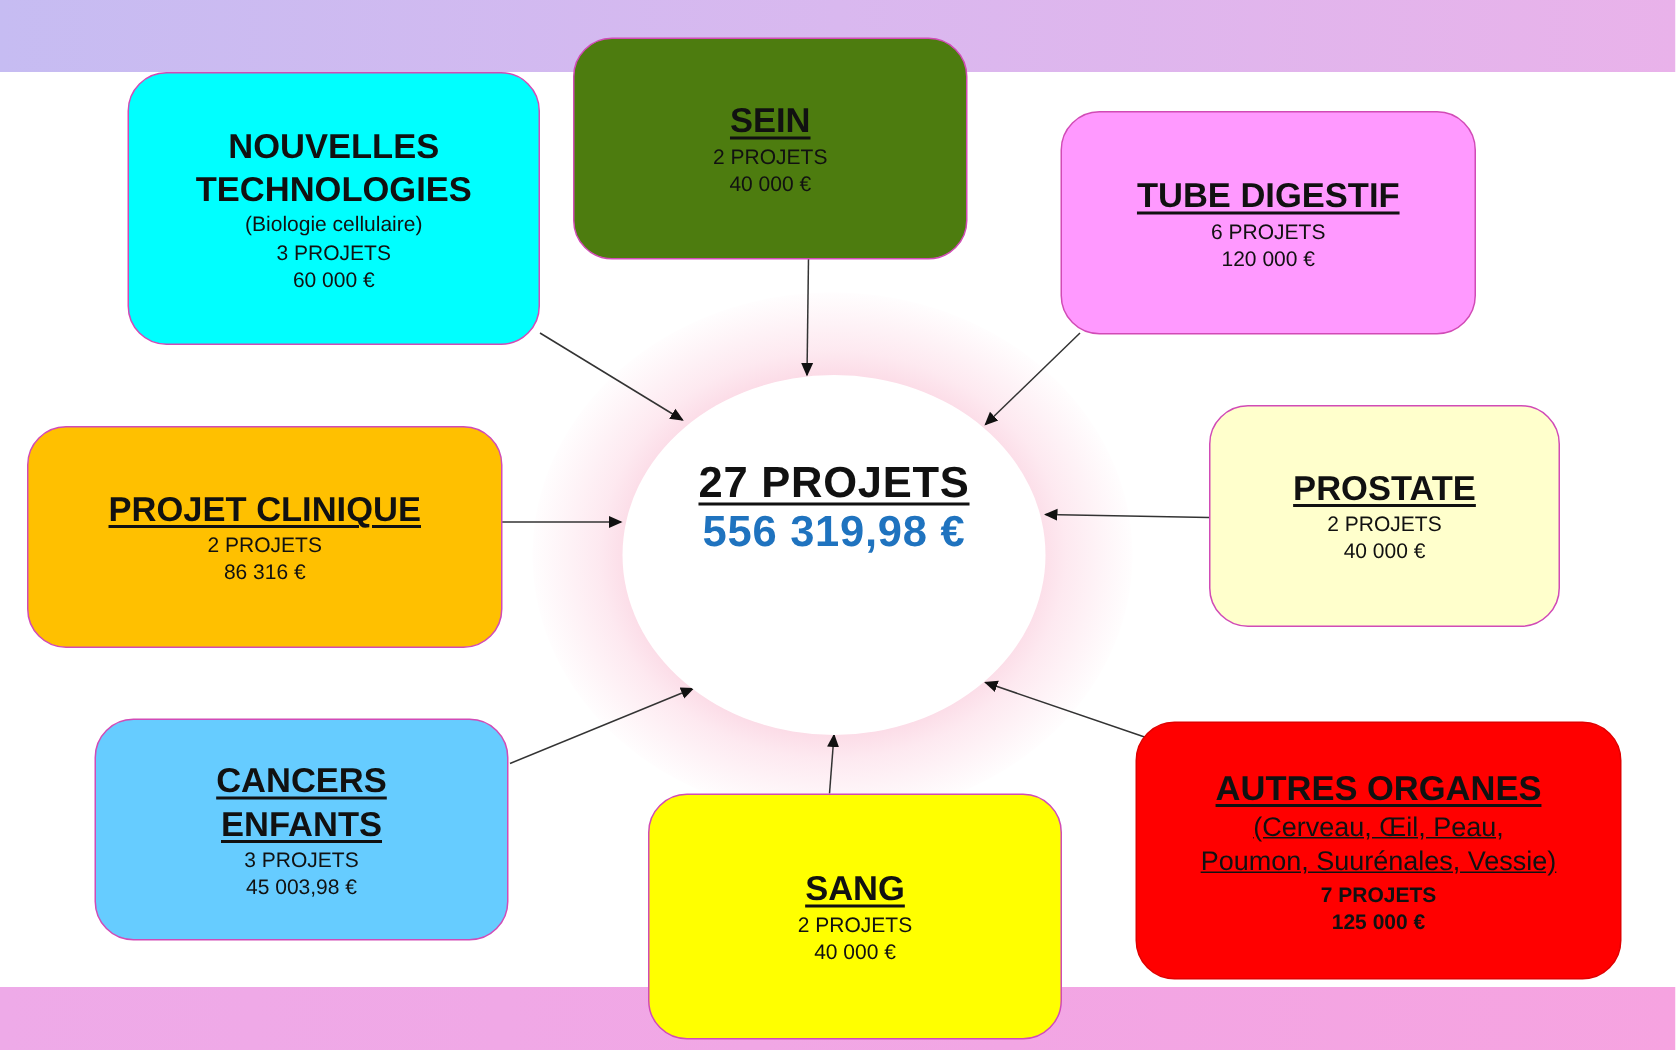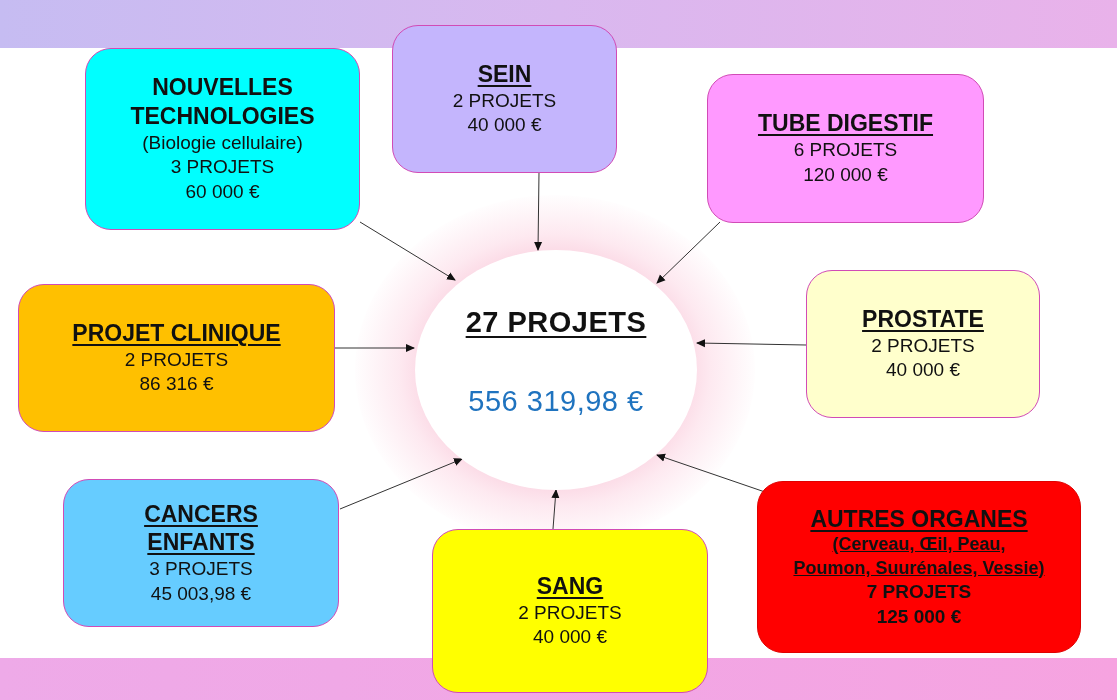--- a/index.html
+++ b/index.html
@@ -18,41 +18,40 @@
     .glow {
       position: absolute; left: 355px; top: 195px; width: 400px; height: 350px;
       border-radius: 50%;
       background: radial-gradient(ellipse at center, rgba(248,190,210,0.85) 38%, rgba(252,215,228,0.55) 55%, rgba(255,255,255,0) 72%);
     }
     .hub {
       position: absolute; left: 415px; top: 250px; width: 282px; height: 240px;
       border-radius: 50%; background: #ffffff;
       display: flex; flex-direction: column; align-items: center; justify-content: flex-start;
       padding-top: 56px;
-      gap: 30px;
     }
     .hub-title {
       font-weight: bold; font-size: 29px; text-decoration: underline; text-decoration-thickness: 2px;
       text-underline-offset: 4px; color: #111; letter-spacing: 0.5px;
     }
     .hub-total {
-      margin-top: 16px; font-weight: normal; font-size: 29px; color: #1f73bf; letter-spacing: 0.5px;
+      font-weight: bold; font-size: 29px; color: #1f73bf; letter-spacing: 0.5px;
     }
 
     .node {
       position: absolute; border: 1.5px solid #d14bb6; border-radius: 26px;
       display: flex; flex-direction: column; align-items: center; justify-content: center;
       text-align: center; line-height: 1.3;
     }
     .node .title { font-weight: bold; font-size: 23px; text-decoration: underline; text-decoration-thickness: 2px; text-underline-offset: 3px; line-height: 1.25; }
     .node .title.plain { text-decoration: none; }
     .node .sub { font-size: 18px; }
-    .node .line { font-size: 19px; }
+    .node .line { font-size: 14px; }
     .node.bold-lines .line, .node.bold-lines .sub { font-weight: bold; }
-    .node .sub.ul { text-decoration: underline; font-weight: bold; }
+    .node .sub.ul { text-decoration: underline; font-weight: normal; }
 
     svg.arrows { position: absolute; left: 0; top: 0; width: 1117px; height: 700px; pointer-events: none; }
   </style>
 </head>
 <body>
 
 <div class="band-top"></div>
 <div class="band-bottom"></div>
 
 <div class="glow"></div>
@@ -79,21 +78,21 @@
 </div>
 
 <div class="node" style="left:85px; top:48px; width:275px; height:182px; background:#00ffff;">
   <div class="title plain">NOUVELLES</div>
   <div class="title plain">TECHNOLOGIES</div>
   <div class="line">(Biologie cellulaire)</div>
   <div class="line">3 PROJETS</div>
   <div class="line">60 000 €</div>
 </div>
 
-<div class="node" style="left:392px; top:25px; width:225px; height:148px; background:#c4b5fd;">
+<div class="node" style="left:382px; top:25px; width:263px; height:148px; background:#4d7c0f;">
   <div class="title">SEIN</div>
   <div class="line">2 PROJETS</div>
   <div class="line">40 000 €</div>
 </div>
 
 <div class="node" style="left:707px; top:74px; width:277px; height:149px; background:#ff99ff;">
   <div class="title">TUBE DIGESTIF</div>
   <div class="line">6 PROJETS</div>
   <div class="line">120 000 €</div>
 </div>

